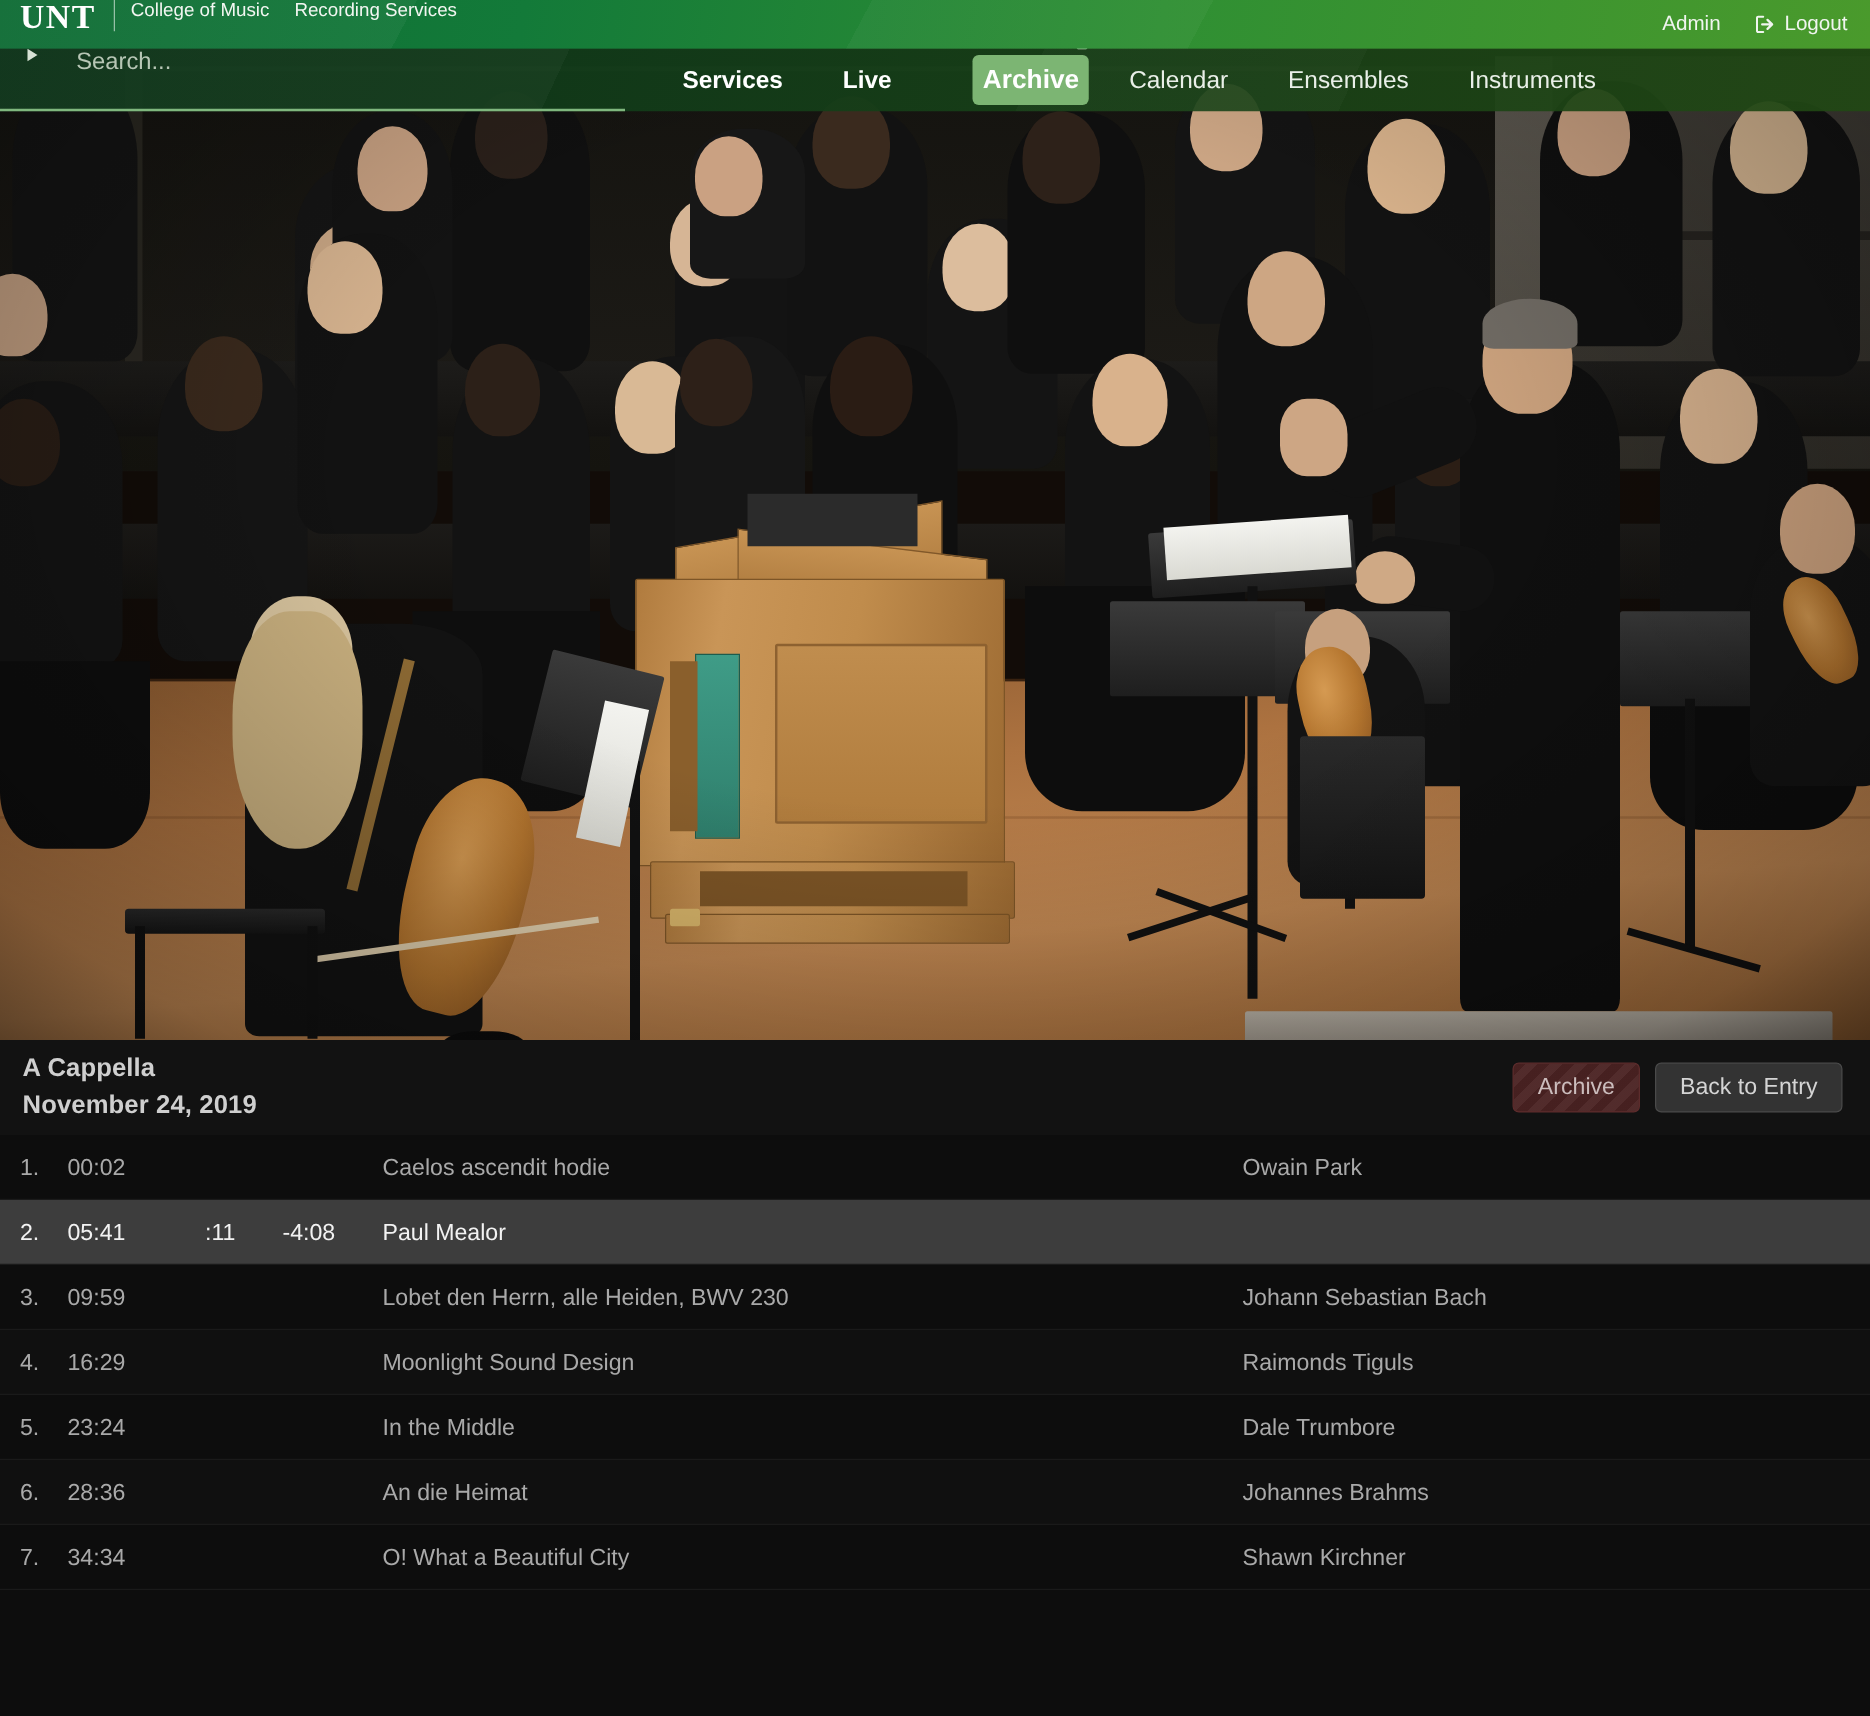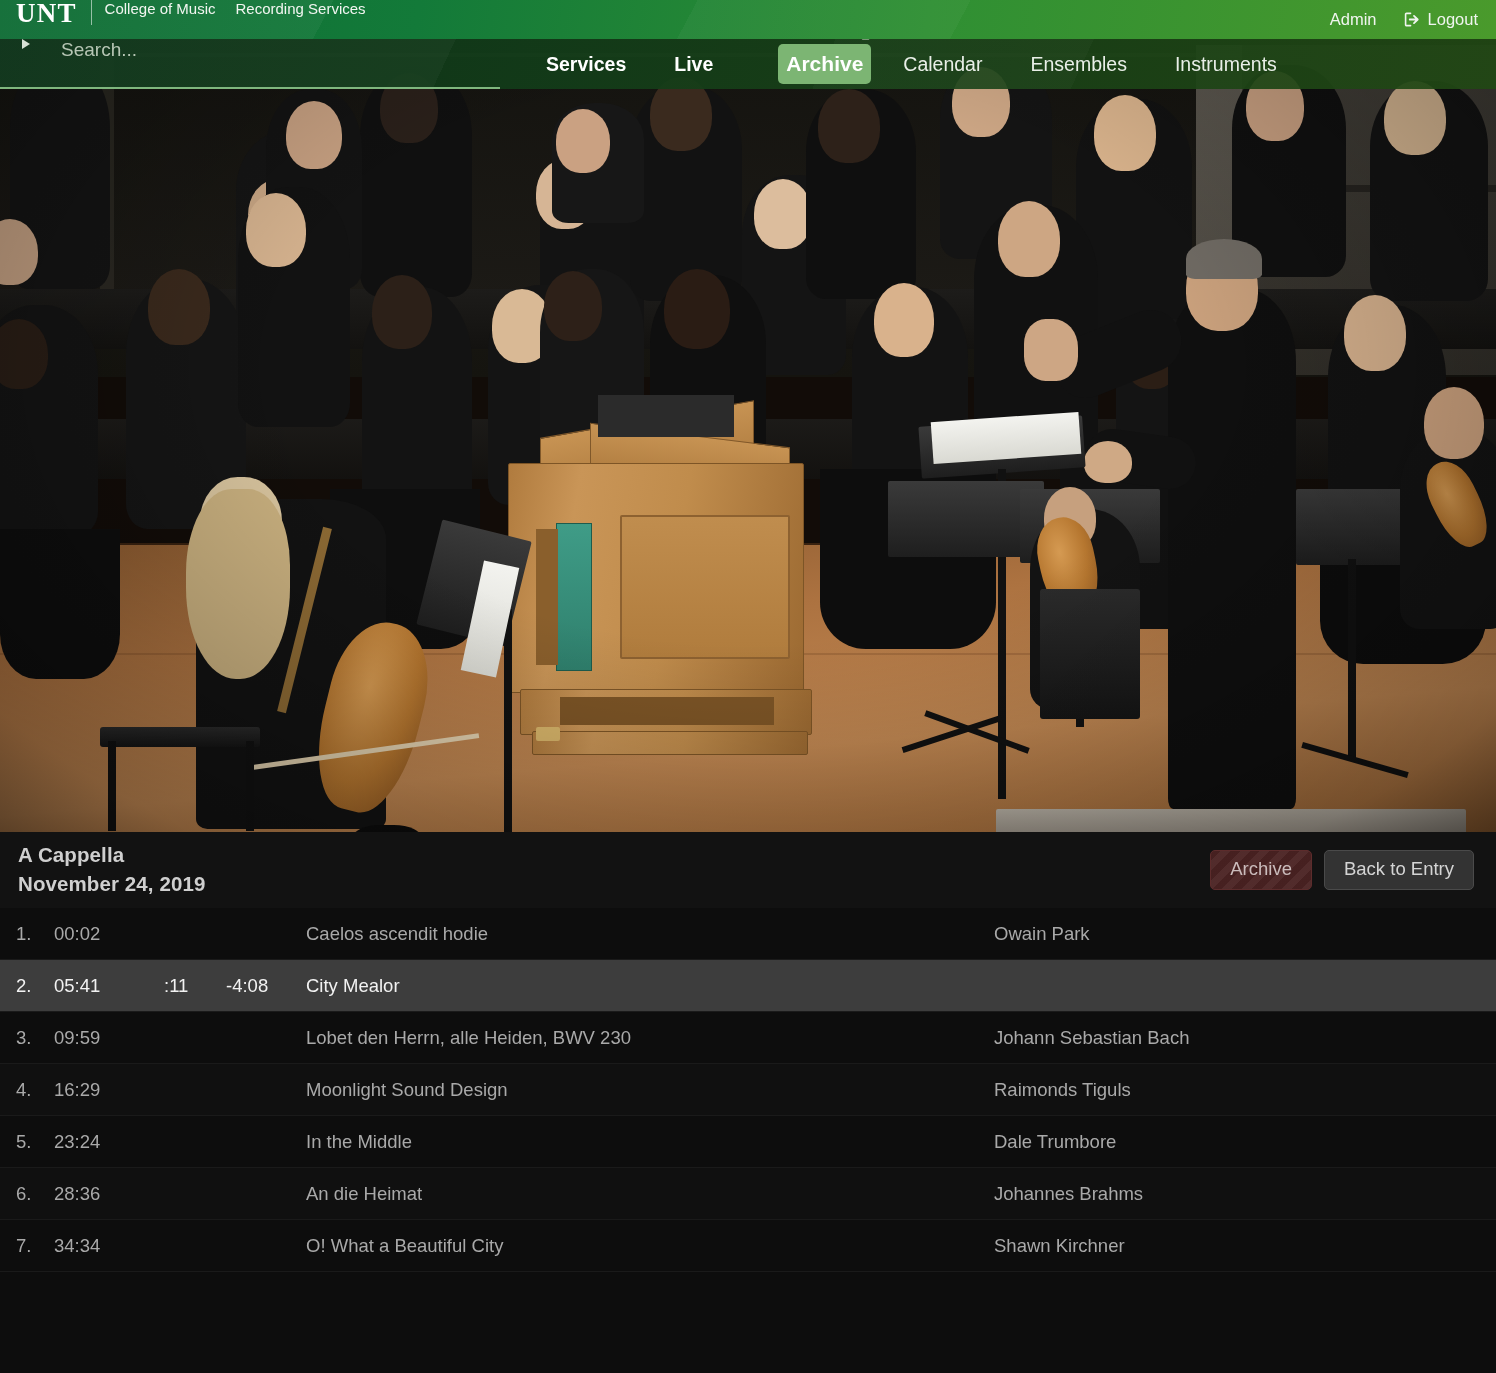--- a/index.html
+++ b/index.html
@@ -569,21 +569,21 @@
       <div class="tk-start">00:02</div>
       <div class="spacer-cols"></div>
       <div class="tk-title">Caelos ascendit hodie</div>
       <div class="tk-composer">Owain Park</div>
     </div>
     <div class="track active">
       <div class="tk-num">2.</div>
       <div class="tk-start">05:41</div>
       <div class="tk-elapsed">:11</div>
       <div class="tk-remain">-4:08</div>
-      <div class="tk-composer">City Mealor</div>
+      <div class="tk-composer">Paul Mealor</div>
     </div>
     <div class="track">
       <div class="tk-num">3.</div>
       <div class="tk-start">09:59</div>
       <div class="spacer-cols"></div>
       <div class="tk-title">Lobet den Herrn, alle Heiden, BWV 230</div>
       <div class="tk-composer">Johann Sebastian Bach</div>
     </div>
     <div class="track alt">
       <div class="tk-num">4.</div>

